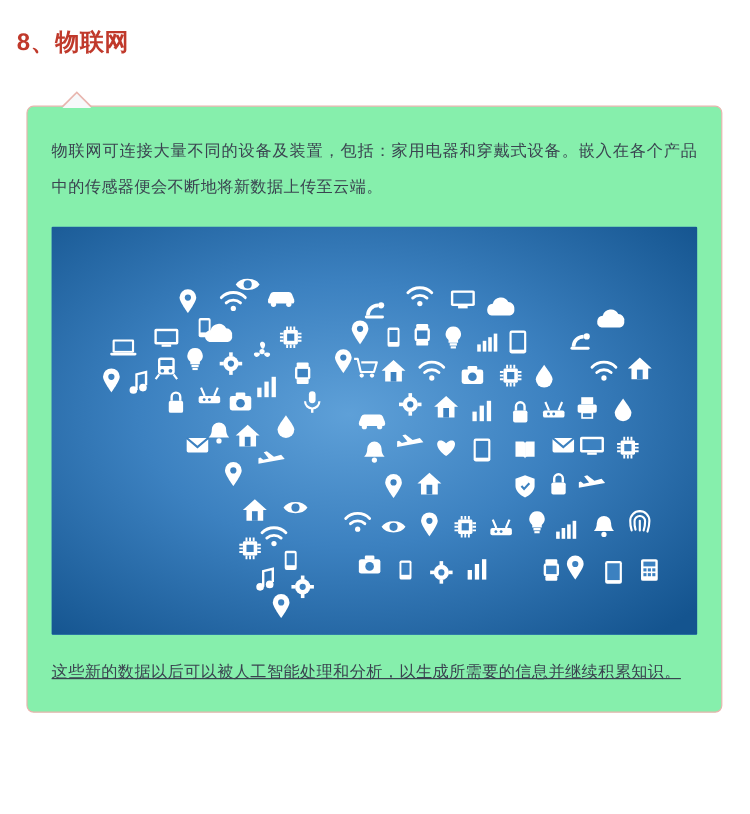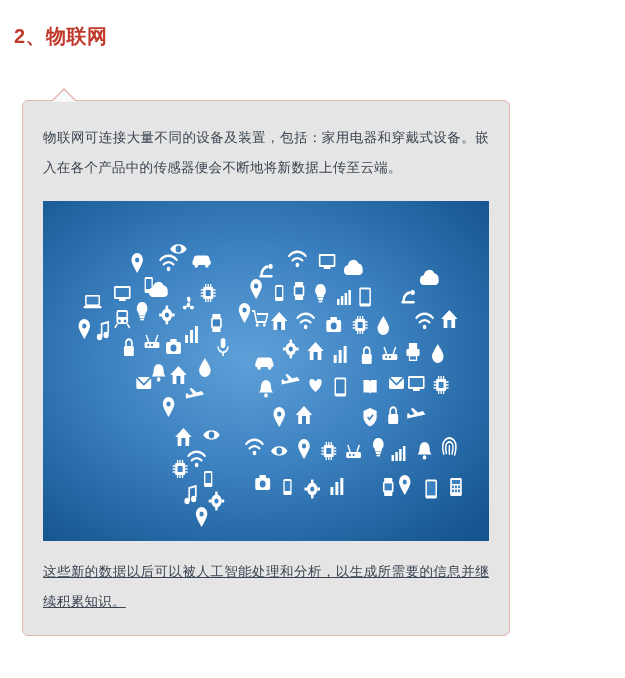--- a/index.html
+++ b/index.html
@@ -31,26 +31,26 @@
     color: #c0392b;
     letter-spacing: 0.5px;
     line-height: 28px;
     white-space: nowrap;
   }
 
   
   .callout {
     position: absolute;
     left: 22px;
-    top: 100px;
-    width: 488px;
+    top: 88px;
+    width: 580px;
     box-sizing: border-box;
     border: 1px solid #e8b5ae;
     border-radius: 6px;
-    background: #e5e5e5;
+    background: #86efac;
     padding: 22px 20px 18px 20px;
   }
   
   .pointer-outer {
     position: absolute;
     left: 28px;
     top: -13px;
     width: 0;
     height: 0;
     border-left: 13px solid transparent;
@@ -98,21 +98,21 @@
     display: block;
     width: 100%;
     height: 100%;
   }
 </style>
 </head>
 <body>
 
 <div class="page">
 
-  <div class="heading">2、物联网</div>
+  <div class="heading">8、物联网</div>
 
   <div class="callout">
     <div class="pointer-outer"></div>
     <div class="pointer-inner"></div>
 
     <p class="para para-top">物联网可连接大量不同的设备及装置，包括：家用电器和穿戴式设备。嵌入在各个产品中的传感器便会不断地将新数据上传至云端。</p>
 
     <div class="figure">
       <svg viewBox="0 0 540 340" preserveAspectRatio="none" aria-hidden="true">
         <defs>

